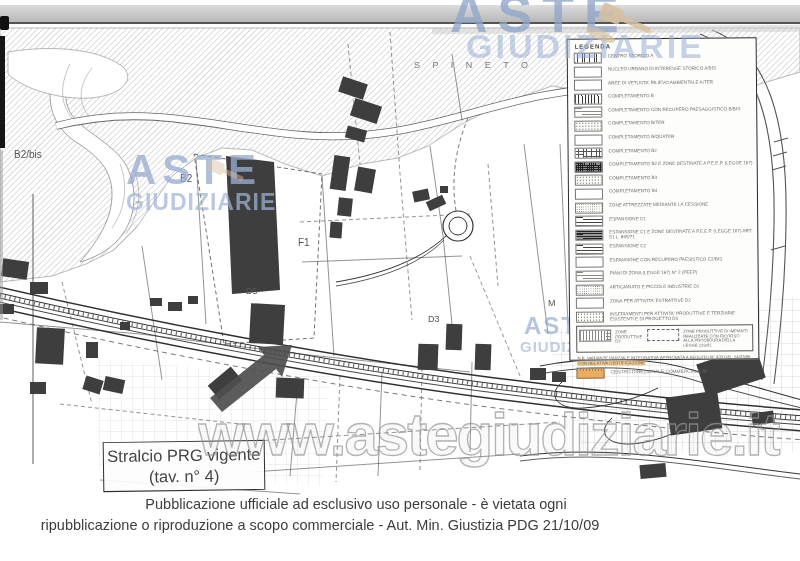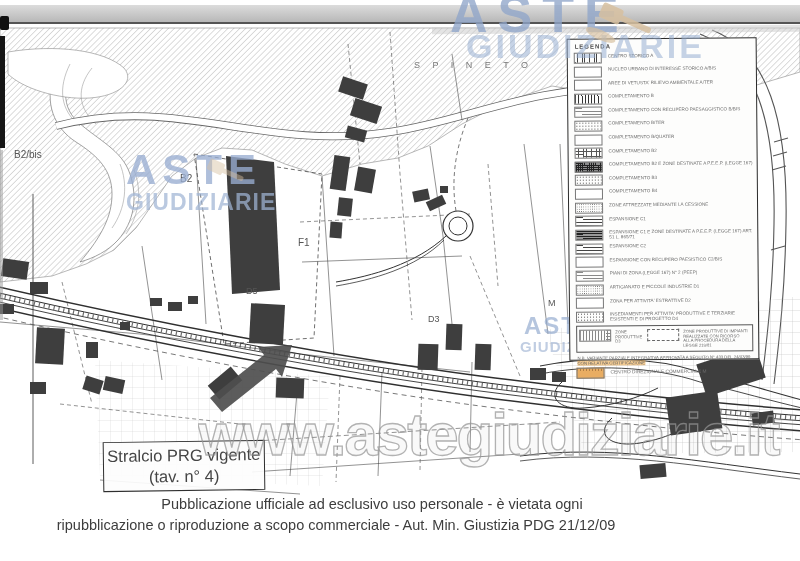--- a/index.html
+++ b/index.html
@@ -56,21 +56,21 @@
   .lsub .sw{width:30px;height:10px;margin-right:4px;}
   .lsub .ltxt{font-size:4.2px;}
   .lnote{font-size:4.3px;color:#5f5f5f;text-transform:uppercase;line-height:1.2;margin:1px 0 2px 1px;}
   .hl{background:rgba(233,166,74,.6);}
   
   #callout{position:absolute;left:103px;top:441px;width:160px;height:48px;background:rgba(253,253,253,.92);
            border:1.8px solid #2f2f2f;z-index:9;display:flex;flex-direction:column;justify-content:center;
            align-items:center;transform:rotate(-.8deg);}
   #callout div{font-size:16.5px;color:#454545;line-height:1.25;}
   
-  #footer{position:absolute;left:16px;top:494px;width:640px;z-index:20;color:#3d3d3d;font-size:14.5px;
+  #footer{position:absolute;left:0;top:494px;width:640px;z-index:20;color:#3d3d3d;font-size:14.5px;
           line-height:1.45;text-align:center;}
   #footer .f1{padding-left:72px;}
 </style>
 </head>
 <body>
 
 <div id="page">
 
   <div class="scan-band"></div>
   <div class="scan-band2"></div>
@@ -349,16 +349,16 @@
     </div>
   </div>
 
   <div id="callout">
     <div>Stralcio PRG vigente</div>
     <div>(tav. n° 4)</div>
   </div>
 
   <div id="footer">
     <div class="f1">Pubblicazione ufficiale ad esclusivo uso personale - è vietata ogni</div>
-    <div class="f2">ripubblicazione o riproduzione a scopo commerciale - Aut. Min. Giustizia PDG 21/12/09</div>
+    <div class="f2">ripubblicazione o riproduzione a scopo commerciale - Aut. Min. Giustizia PDG 21/10/09</div>
   </div>
 
 </div>
 
 </body></html>

